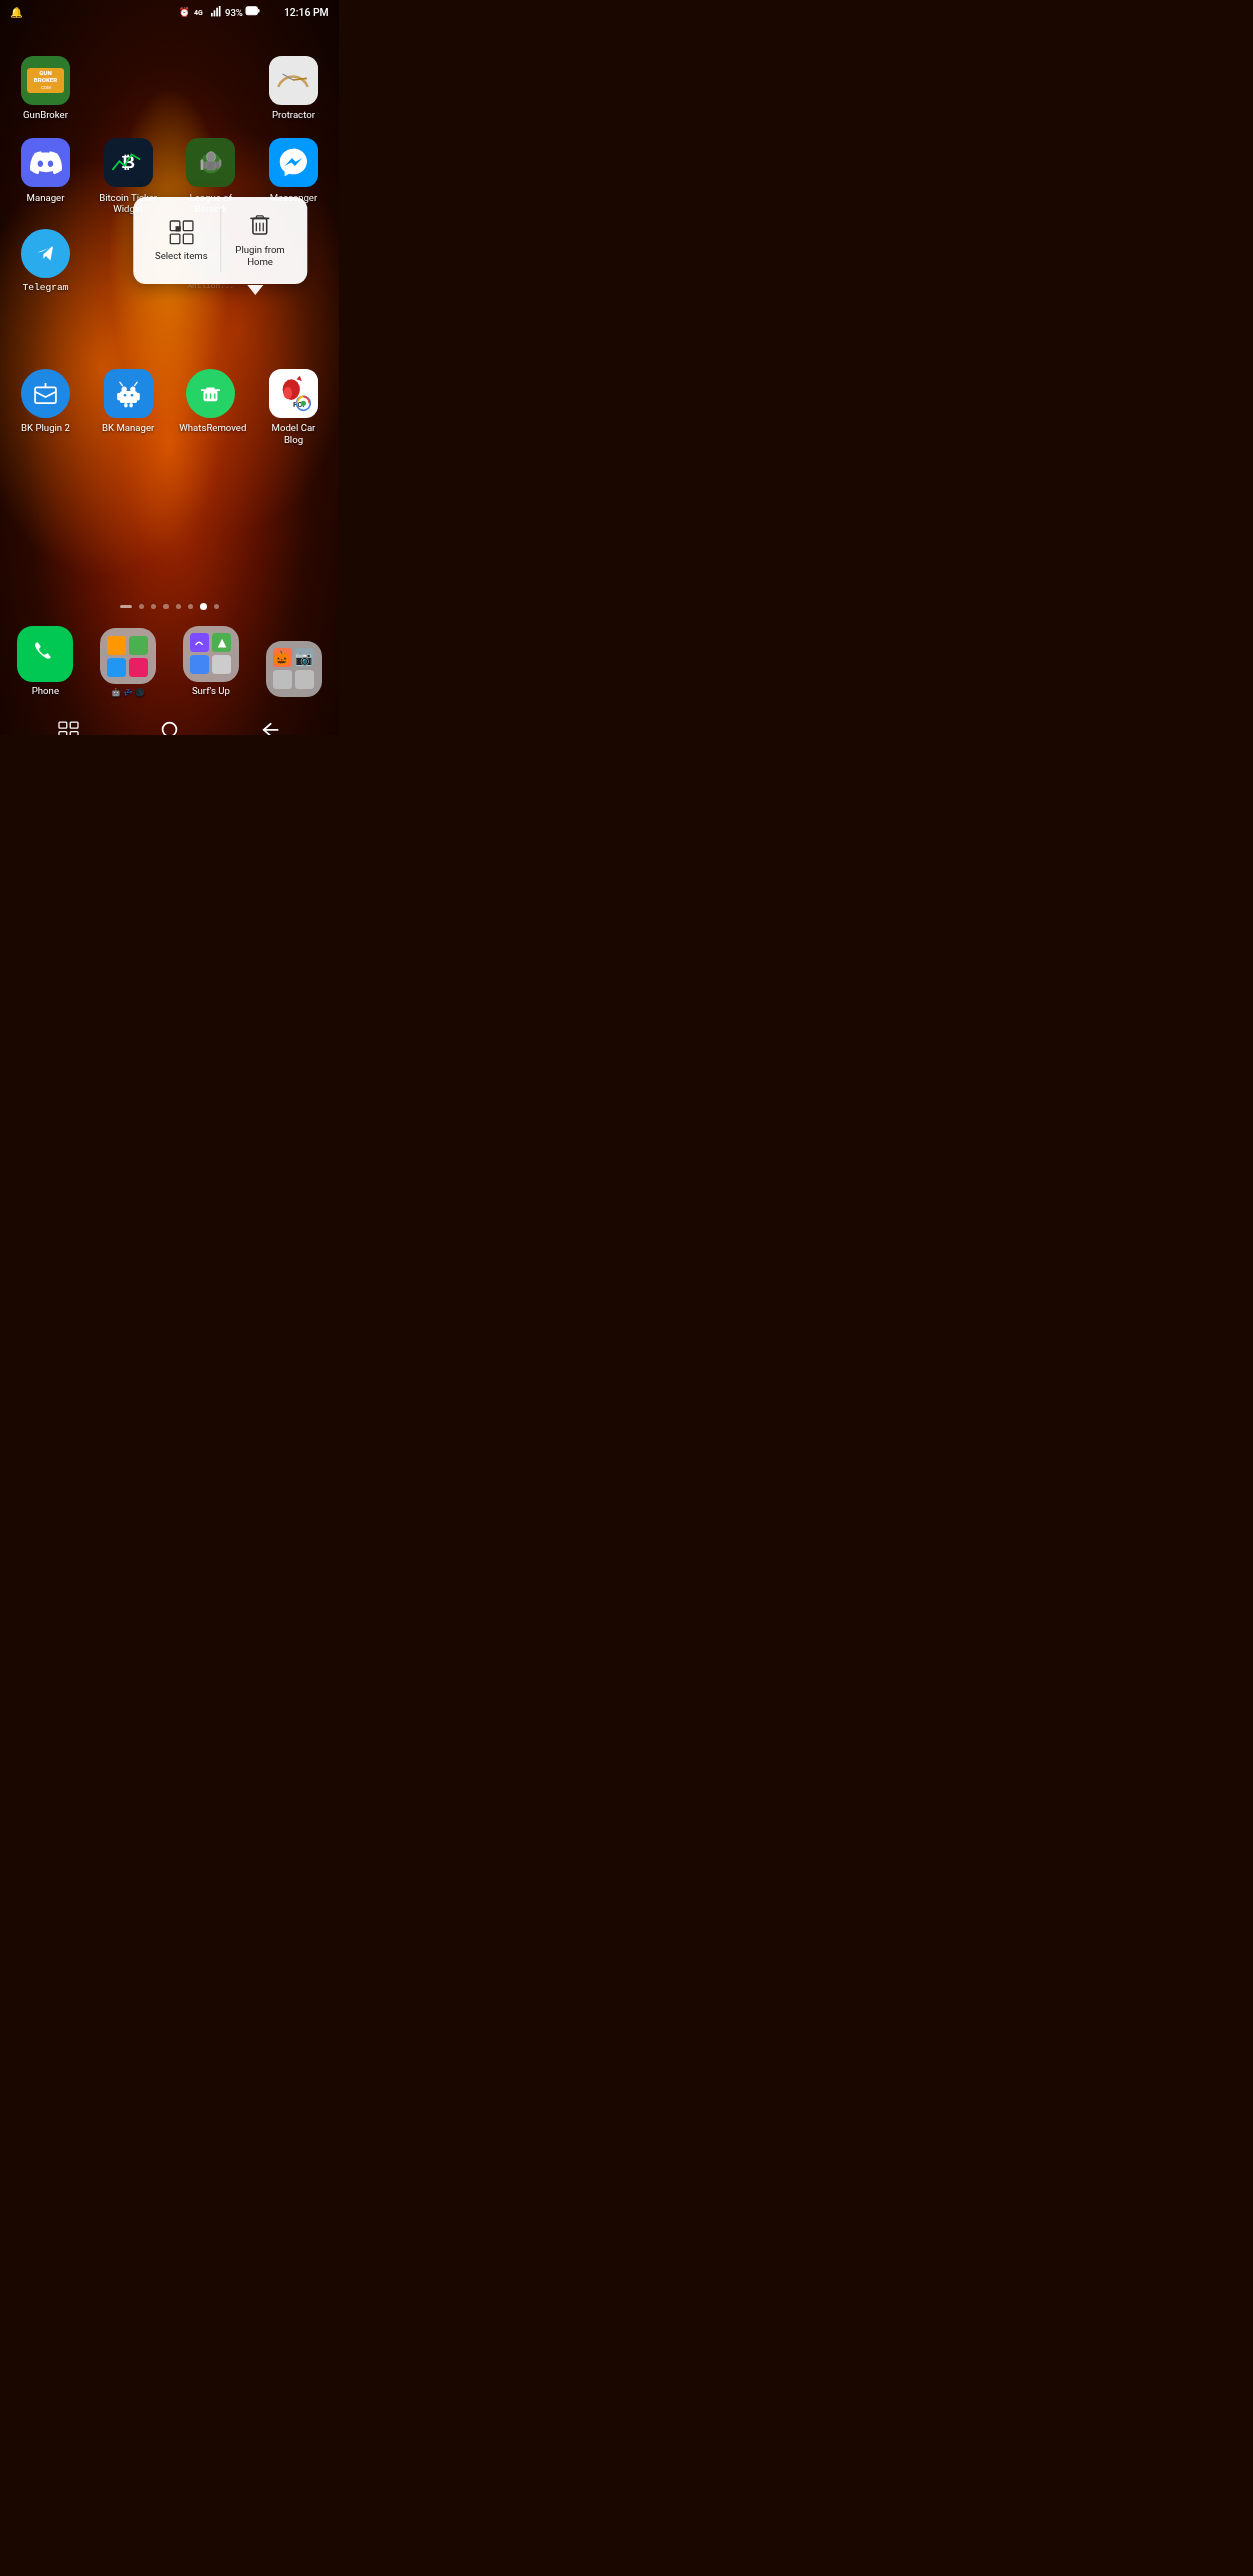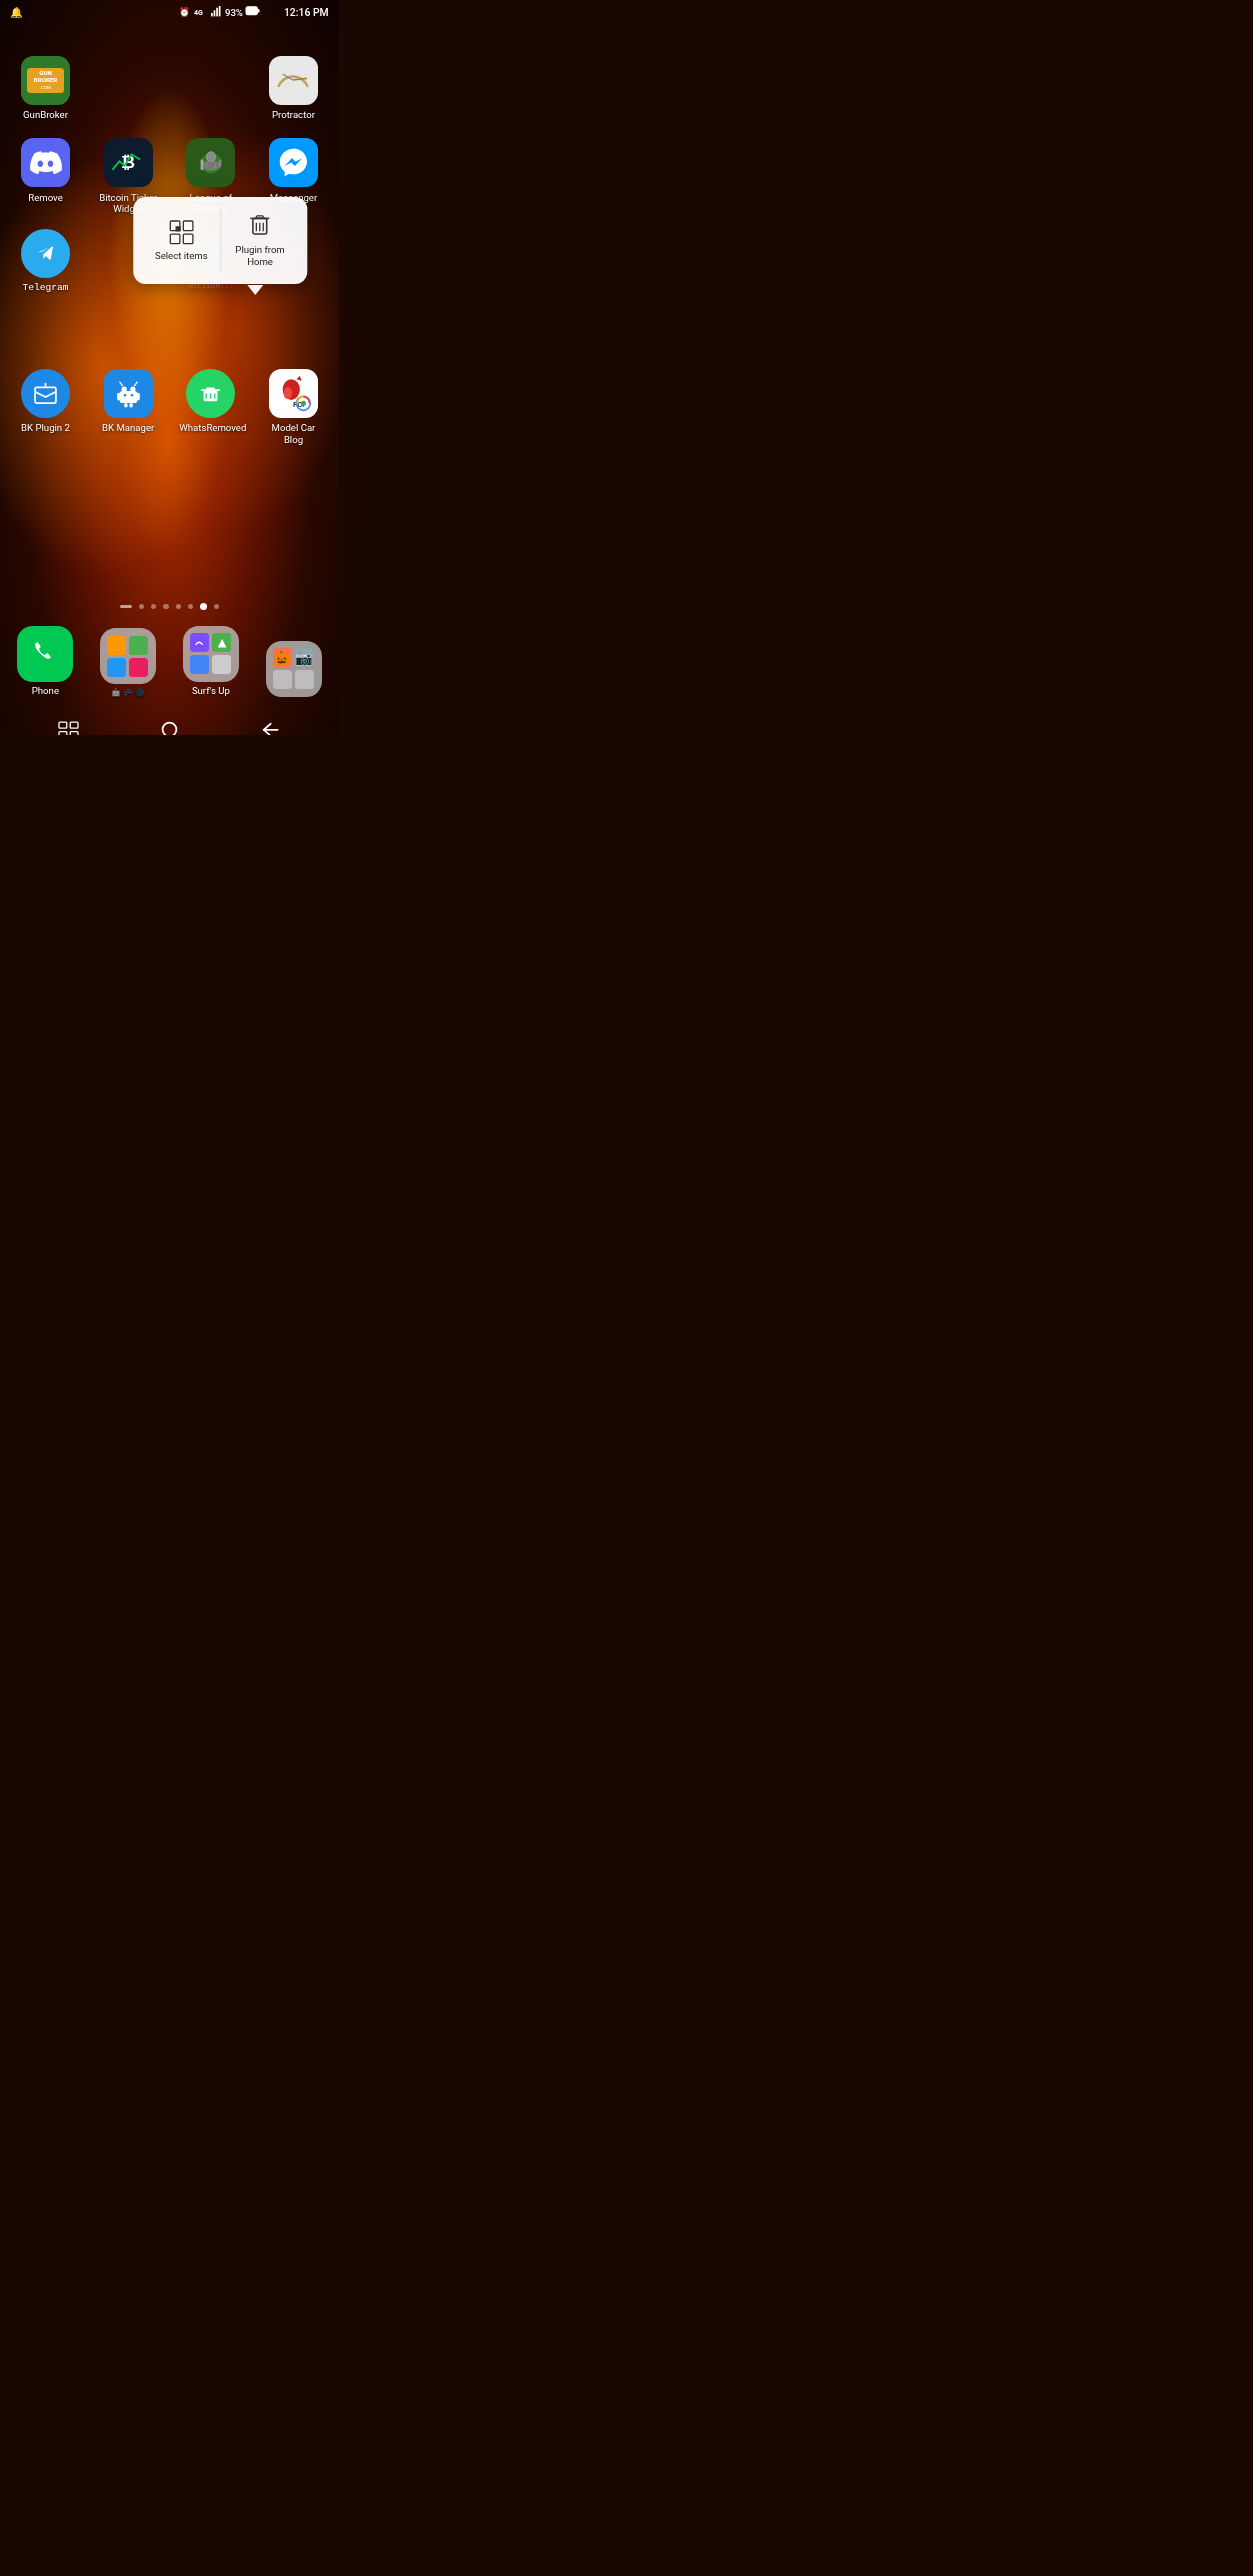--- a/index.html
+++ b/index.html
@@ -371,21 +371,21 @@
       </div>
     </div>
 
     <div class="app-row row-second">
       <div class="app-icon-wrapper">
         <div class="app-icon icon-discord">
           <svg width="31" height="24.4" viewBox="0 0 36 28">
             <path d="M30.5 2.4C28.2 1.3 25.7 0.5 23.1 0c-.3.6-.7 1.4-1 2-2.8-.4-5.6-.4-8.4 0-.3-.6-.7-1.4-1-2C10.1.5 7.6 1.3 5.3 2.4 0.8 9.2-.5 15.8.2 22.3c3.1 2.3 6.1 3.7 9 4.6.7-1 1.4-2.1 1.9-3.2-.3-.1-.6-.2-.9-.4 0 0 .7-.5.7-.5 2.4 1.1 5 1.7 7.7 1.7 2.7 0 5.3-.6 7.7-1.7.2.2.5.3.7.5-.3.1-.6.3-.9.4.5 1.1 1.2 2.2 1.9 3.2 2.9-.9 5.9-2.3 9-4.6.8-7.5-1.3-14-5.5-19.9zM12 18.3c-1.8 0-3.2-1.7-3.2-3.7s1.4-3.7 3.2-3.7c1.8 0 3.2 1.7 3.2 3.7s-1.4 3.7-3.2 3.7zm11.8 0c-1.8 0-3.2-1.7-3.2-3.7s1.4-3.7 3.2-3.7c1.8 0 3.2 1.7 3.2 3.7s-1.4 3.7-3.2 3.7z" fill="white"></path>
           </svg>
         </div>
-        <span class="app-label">Remove</span>
+        <span class="app-label">Manager</span>
       </div>
 
       <div class="app-icon-wrapper">
         <div class="app-icon icon-bitcoin">
           <svg width="38" height="38" viewBox="0 0 44 44">
             <rect width="44" height="44" rx="10" fill="#0d1b2e"></rect>
             <text x="14" y="28" font-size="20" fill="white" font-weight="bold">₿</text>
             <polyline points="4,30 12,20 18,25 26,12 36,18" fill="none" stroke="#00cc44" stroke-width="2"></polyline>
           </svg>
         </div>

